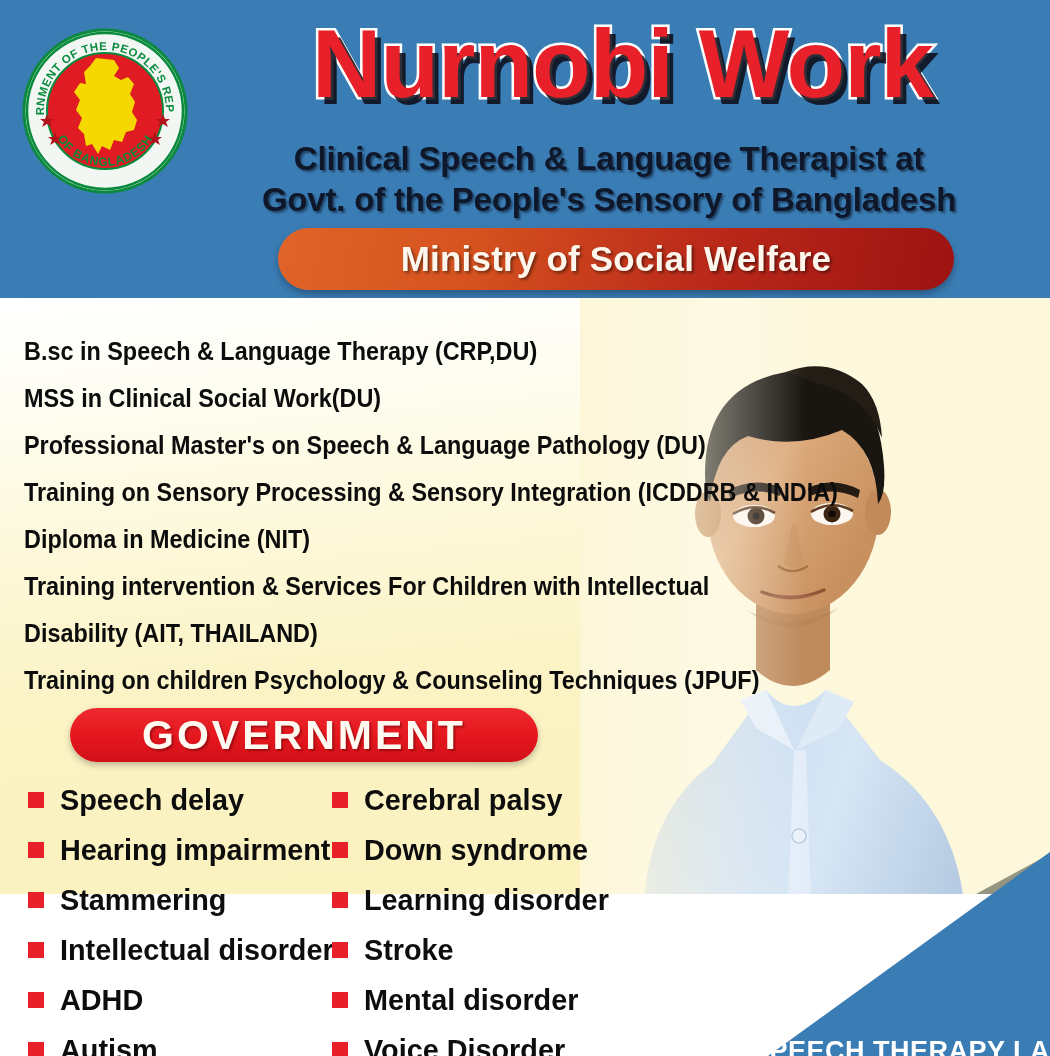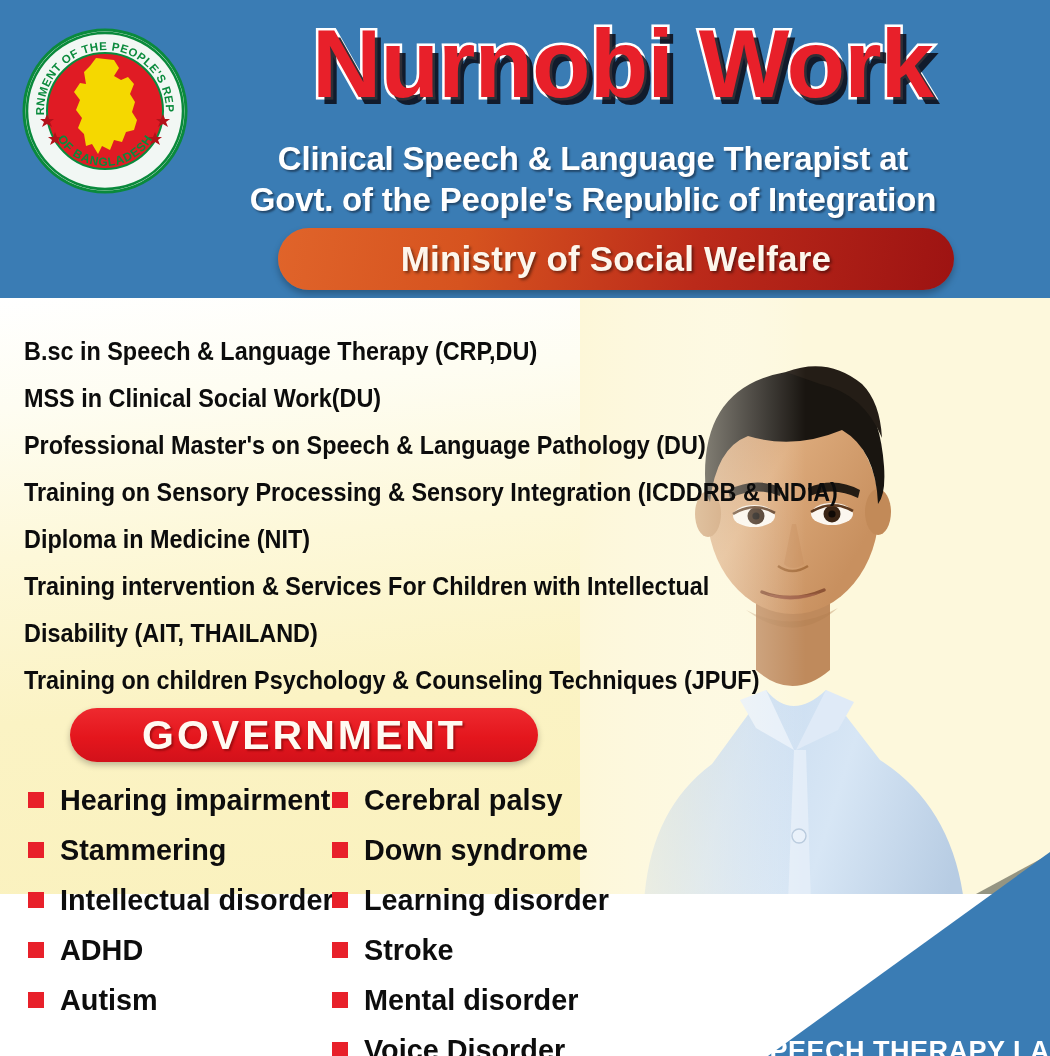--- a/index.html
+++ b/index.html
@@ -53,29 +53,29 @@
     letter-spacing: -1px;
     color: #e8202a;
     -webkit-text-stroke: 5px #ffffff;
     paint-order: stroke fill;
     text-shadow: 6px 7px 0 rgba(10,10,20,0.85);
     white-space: nowrap;
   }
 
   .subtitle {
     position: absolute;
-    left: 158px;
+    left: 174px;
     top: 138px;
     width: 870px;
     text-align: center;
     font-family: "Liberation Sans", sans-serif;
     font-weight: bold;
     font-size: 33px;
     line-height: 41px;
-    color: #ffffff;
+    color: #0f172a;
     text-shadow: 2px 2px 2px rgba(15,30,50,0.55);
     letter-spacing: -0.2px;
   }
 
   .ministry-pill {
     position: absolute;
     left: 278px;
     top: 228px;
     width: 676px;
     height: 62px;
@@ -267,21 +267,21 @@
         <text font-family="Liberation Sans, sans-serif" font-size="12" font-weight="bold" fill="#0a8a3c" letter-spacing="0.8">
           <textPath href="#arcBot" startOffset="50%" text-anchor="middle">OF BANGLADESH</textPath>
         </text>
       </svg>
     </div>
 
     <div class="name-title">Nurnobi Work</div>
 
     <div class="subtitle">
       <div>Clinical Speech &amp; Language Therapist at</div>
-      <div>Govt. of the People's Republic of Integration</div>
+      <div>Govt. of the People's Sensory of Bangladesh</div>
     </div>
 
     <div class="ministry-pill">
       <span class="ministry-text">Ministry of Social Welfare</span>
     </div>
   </div>
 
   <div class="body-area">
 
     <div class="photo">
@@ -376,20 +376,24 @@
 
   <div class="expertise-badge">
     <span class="badge-text">GOVERNMENT</span>
   </div>
 
   <div class="expertise-cols">
 
     <div class="exp-col left">
       <div class="exp-item">
         <span class="exp-bullet"></span>
+        <span class="exp-label">Speech delay</span>
+      </div>
+      <div class="exp-item">
+        <span class="exp-bullet"></span>
         <span class="exp-label">Hearing impairment</span>
       </div>
       <div class="exp-item">
         <span class="exp-bullet"></span>
         <span class="exp-label">Stammering</span>
       </div>
       <div class="exp-item">
         <span class="exp-bullet"></span>
         <span class="exp-label">Intellectual disorder</span>
       </div>

